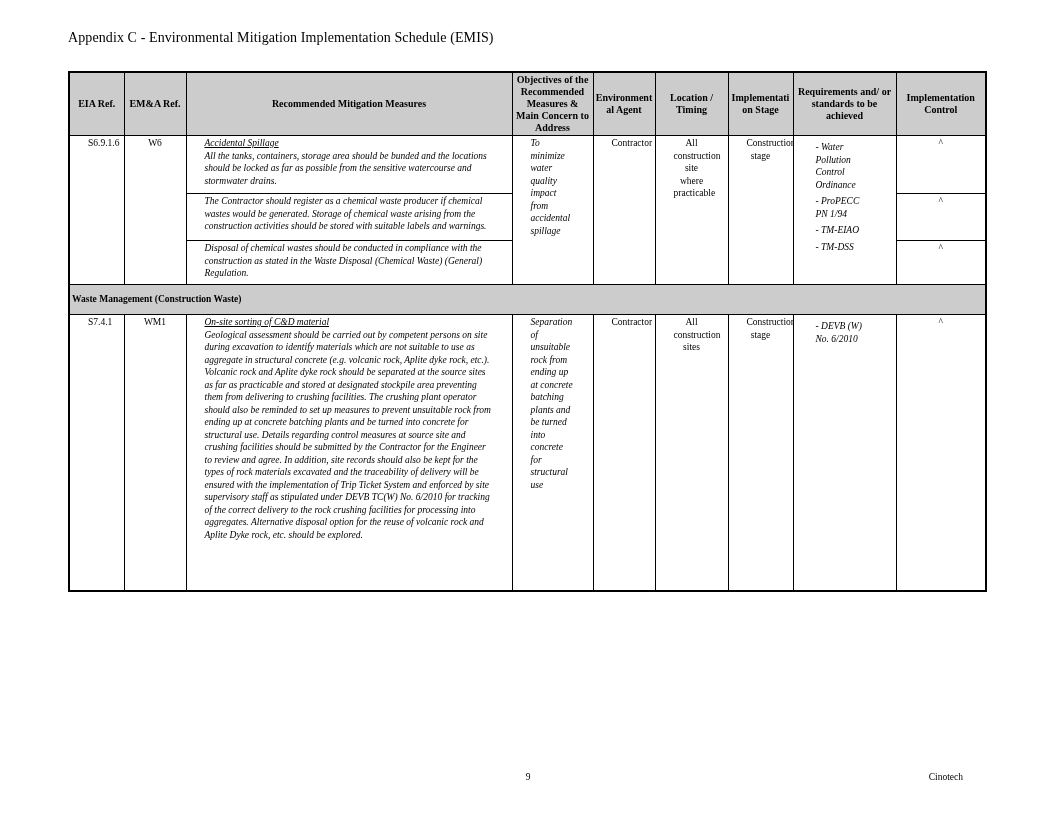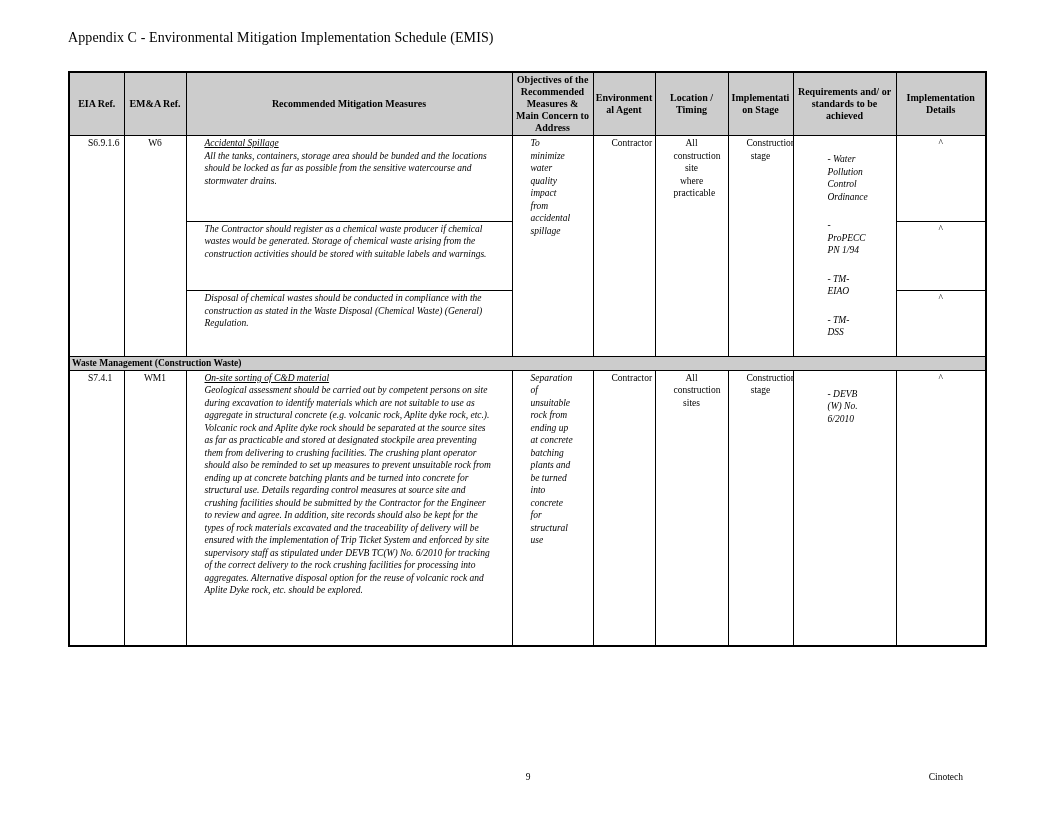--- a/index.html
+++ b/index.html
@@ -38,21 +38,21 @@
   }
   th.brk{word-break:break-all;}
   td.c{text-align:center;}
   td.l{text-align:left;font-style:italic;}
   .m-title{text-decoration:underline;}
   tr.section-row td{
     background:var(--section-bg);
     font-weight:bold;font-size:9.5px;line-height:11px;
     padding:0 2px;text-align:left;vertical-align:middle;
   }
-  .req-line{margin:16px;}
+  .req-line{margin:4px;}
   .status-mark{display:block;text-align:center;}
   .footer-page{
     position:absolute;top:772px;left:0;width:1056px;
     text-align:center;font-size:9.5px;
   }
   .footer-company{
     position:absolute;top:772px;right:93px;
     font-size:9.5px;
     padding-left:40px;
   }
@@ -79,21 +79,21 @@
     <thead>
       <tr style="height:61px;">
         <th>EIA Ref.</th>
         <th>EM&amp;A Ref.</th>
         <th>Recommended Mitigation Measures</th>
         <th>Objectives of the Recommended Measures &amp; Main Concern to Address</th>
         <th class="brk">Environmental Agent</th>
         <th>Location / Timing</th>
         <th class="brk">Implementation Stage</th>
         <th>Requirements and/ or standards to be achieved</th>
-        <th>Implementation Details</th>
+        <th>Implementation Control</th>
       </tr>
     </thead>
     <tbody>
       <tr style="height:58px;">
         <td class="c" rowspan="3">S6.9.1.6</td>
         <td class="c" rowspan="3">W6</td>
         <td class="l">
           <span class="m-title">Accidental Spillage</span><br>
           <span>All the tanks, containers, storage area should be bunded and the locations should be locked as far as possible from the sensitive watercourse and stormwater drains.</span>
         </td>
@@ -116,21 +116,21 @@
         <td class="c">
           <span class="status-mark">^</span>
         </td>
       </tr>
       <tr style="height:44px;">
         <td class="l">Disposal of chemical wastes should be conducted in compliance with the construction as stated in the Waste Disposal (Chemical Waste) (General) Regulation.</td>
         <td class="c">
           <span class="status-mark">^</span>
         </td>
       </tr>
-      <tr class="section-row" style="height:14px;">
+      <tr class="section-row" style="height:30px;">
         <td colspan="9">Waste Management (Construction Waste)</td>
       </tr>
       <tr style="height:276px;">
         <td class="c">S7.4.1</td>
         <td class="c">WM1</td>
         <td class="l">
           <span class="m-title">On-site sorting of C&amp;D material</span><br>
           <span>Geological assessment should be carried out by competent persons on site during excavation to identify materials which are not suitable to use as aggregate in structural concrete (e.g. volcanic rock, Aplite dyke rock, etc.). Volcanic rock and Aplite dyke rock should be separated at the source sites as far as practicable and stored at designated stockpile area preventing them from delivering to crushing facilities.  The crushing plant operator should also be reminded to set up measures to prevent unsuitable rock from ending up at concrete batching plants and be turned into concrete for structural use.  Details regarding control measures at source site and crushing facilities should be submitted by the Contractor for the Engineer to review and agree.  In addition, site records should also be kept for the types of rock materials excavated and the traceability of delivery will be ensured with the implementation of Trip Ticket System and enforced by site supervisory staff as stipulated under DEVB TC(W) No. 6/2010 for tracking of the correct delivery to the rock crushing facilities for processing into aggregates.  Alternative disposal option for the reuse of volcanic rock and Aplite Dyke rock, etc. should be explored.</span>
         </td>
         <td class="l">Separation of unsuitable rock from ending up at concrete batching plants and be turned into concrete for structural use</td>

